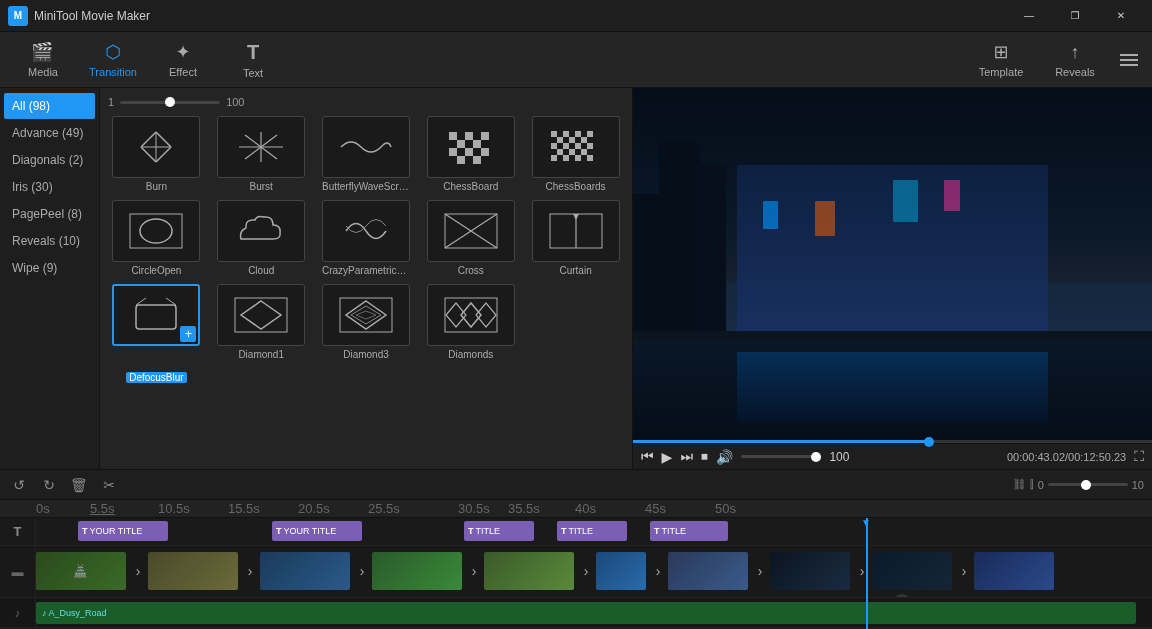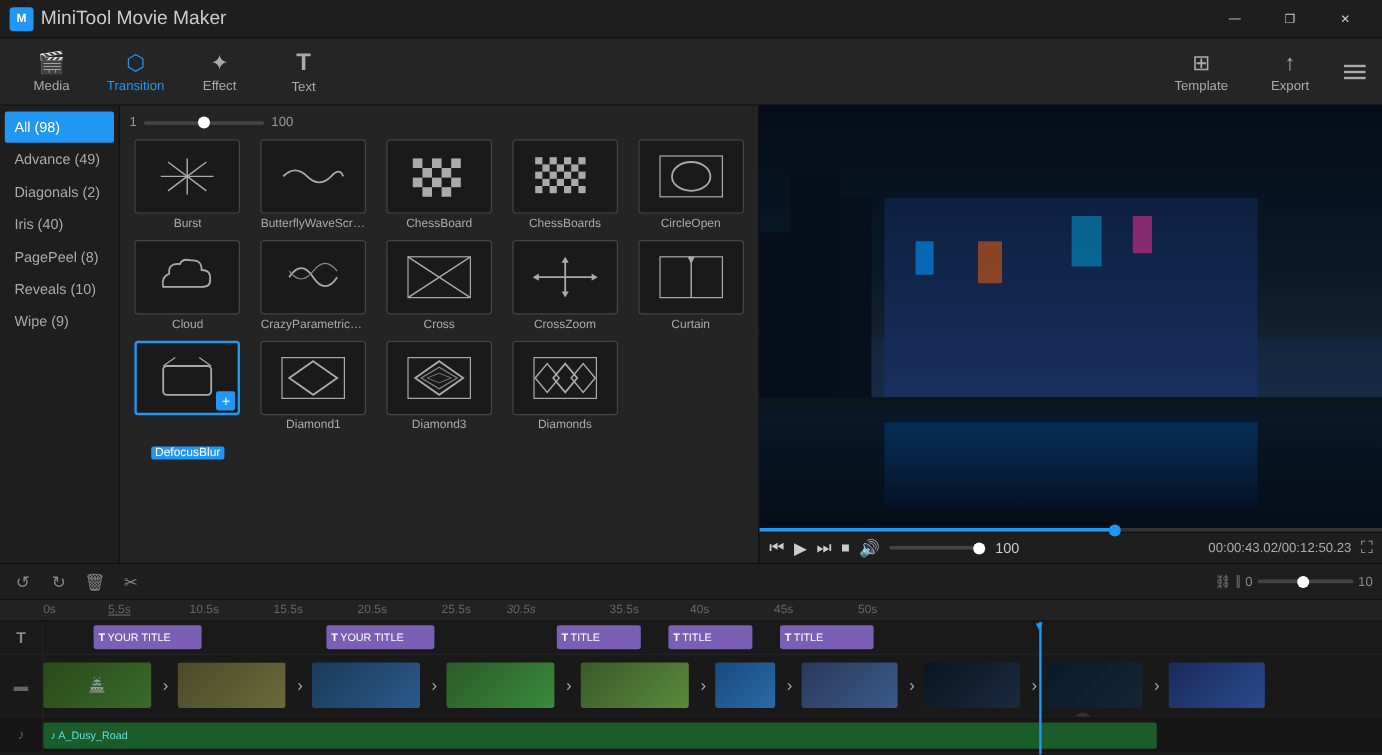--- a/index.html
+++ b/index.html
@@ -1,21 +1,21 @@
 <!DOCTYPE html>
 <html><head>
   <meta charset="utf-8">
   <style>
     * { box-sizing: border-box; margin: 0; padding: 0; }
     body { background: #1a1a1a; color: #ccc; font-family: 'Segoe UI', Arial, sans-serif; font-size: 12px; width: 1152px; height: 629px; overflow: hidden; }
 
     
     #title-bar { background: #1e1e1e; height: 32px; display: flex; align-items: center; padding: 0 8px; border-bottom: 1px solid #111; }
     #title-bar .app-icon { width: 20px; height: 20px; margin-right: 6px; background: #2196f3; border-radius: 3px; display: flex; align-items: center; justify-content: center; font-size: 10px; color: white; font-weight: bold; }
-    #title-bar .title { font-size: 16px; color: #ccc; flex: 1; }
+    #title-bar .title { font-size: 12px; color: #ccc; flex: 1; }
     #title-bar .win-controls { display: flex; gap: 0; }
     #title-bar .win-controls span { width: 46px; height: 32px; display: flex; align-items: center; justify-content: center; font-size: 10px; color: #ccc; cursor: pointer; }
 
     
     #toolbar { background: #252525; height: 56px; display: flex; align-items: center; padding: 0 8px; border-bottom: 1px solid #111; }
     .toolbar-item { display: flex; flex-direction: column; align-items: center; justify-content: center; width: 70px; height: 50px; cursor: pointer; border-radius: 4px; color: #aaa; font-size: 11px; gap: 3px; }
     .toolbar-item.active { color: #2196f3; }
     .toolbar-item .tb-icon { font-size: 18px; }
     #toolbar-right { margin-left: auto; display: flex; align-items: center; gap: 4px; }
     .toolbar-item-right { display: flex; flex-direction: column; align-items: center; width: 70px; height: 50px; justify-content: center; cursor: pointer; color: #aaa; font-size: 11px; gap: 3px; }
@@ -55,21 +55,21 @@
     .progress-bar-container { height: 3px; background: #333; position: relative; }
     .progress-bar-fill { height: 100%; background: #2196f3; width: 57%; }
     .progress-handle { width: 10px; height: 10px; background: #2196f3; border-radius: 50%; position: absolute; top: -3px; left: 57%; transform: translateX(-50%); }
 
     
     #timeline { height: 160px; background: #1a1a1a; border-top: 1px solid #111; display: flex; flex-direction: column; }
     #timeline-toolbar { height: 30px; background: #1e1e1e; display: flex; align-items: center; padding: 0 8px; gap: 8px; border-bottom: 1px solid #111; }
     #timeline-toolbar .tl-btn { color: #888; cursor: pointer; font-size: 14px; width: 22px; height: 22px; display: flex; align-items: center; justify-content: center; }
     #timeline-toolbar .tl-right { margin-left: auto; display: flex; align-items: center; gap: 4px; font-size: 11px; color: #888; }
     #timeline-ruler { height: 18px; background: #222; display: flex; align-items: center; padding: 0 0 0 36px; border-bottom: 1px solid #111; position: relative; }
-    .ruler-mark { font-size: 10px; color: #666; position: absolute; }
+    .ruler-mark { font-size: 13px; color: #666; position: absolute; }
     #timeline-tracks { flex: 1; overflow: hidden; position: relative; }
     .track-row { height: 50px; display: flex; align-items: center; border-bottom: 1px solid #222; }
     .track-label { width: 36px; display: flex; align-items: center; justify-content: center; color: #666; font-size: 12px; border-right: 1px solid #222; height: 100%; }
     .track-content { flex: 1; height: 100%; position: relative; overflow: hidden; }
     .title-clip { height: 20px; position: absolute; top: 3px; background: #7b5fb5; border-radius: 2px; display: flex; align-items: center; padding: 0 4px; font-size: 9px; color: white; }
     .title-clip .t-icon { margin-right: 2px; font-weight: bold; }
     .audio-track { height: 22px; background: #1a5c2a; position: absolute; top: 4px; border-radius: 2px; display: flex; align-items: center; padding: 0 6px; font-size: 9px; color: #6dd; }
     .t-svg { width: 60px; height: 40px; }
 
     input[type=range] { -webkit-appearance: none; background: #444; height: 3px; border-radius: 2px; outline: none; }
@@ -105,50 +105,63 @@
     <span class="tb-icon" style="font-size:20px;font-weight:bold;">T</span>
     <span>Text</span>
   </div>
   <div id="toolbar-right">
     <div class="toolbar-item-right">
       <span style="font-size:18px;">⊞</span>
       <span>Template</span>
     </div>
     <div class="toolbar-item-right">
       <span style="font-size:18px;">↑</span>
-      <span>Export</span>
+      <span>Reveals</span>
     </div>
     <div class="menu-icon">
       <span></span>
       <span></span>
       <span></span>
     </div>
   </div>
 </div>
 
 <div id="main">
 
   <div id="left-panel">
     <div class="left-nav-item active">All (98)</div>
     <div class="left-nav-item">Advance (49)</div>
     <div class="left-nav-item">Diagonals (2)</div>
-    <div class="left-nav-item">Iris (40)</div>
+    <div class="left-nav-item">Iris (30)</div>
     <div class="left-nav-item">PagePeel (8)</div>
     <div class="left-nav-item">Reveals (10)</div>
     <div class="left-nav-item">Wipe (9)</div>
   </div>
 
   <div id="transitions-panel">
     <div id="transitions-header">
       <span>1</span>
       <input type="range" min="1" max="100" value="50" style="">
       <span>100</span>
     </div>
     <div class="transitions-grid">
 
+      <div class="transition-item">
+        <div class="transition-thumb">
+          <svg class="t-svg" viewBox="0 0 60 40">
+            <line x1="30" y1="5" x2="15" y2="20" stroke="#aaa" stroke-width="1.5"></line>
+            <line x1="30" y1="5" x2="45" y2="20" stroke="#aaa" stroke-width="1.5"></line>
+            <line x1="15" y1="20" x2="30" y2="35" stroke="#aaa" stroke-width="1.5"></line>
+            <line x1="45" y1="20" x2="30" y2="35" stroke="#aaa" stroke-width="1.5"></line>
+            <line x1="30" y1="5" x2="30" y2="35" stroke="#aaa" stroke-width="1"></line>
+            <line x1="15" y1="20" x2="45" y2="20" stroke="#aaa" stroke-width="1"></line>
+          </svg>
+        </div>
+        <span class="transition-label">Burn</span>
+      </div>
 
       <div class="transition-item">
         <div class="transition-thumb">
           <svg class="t-svg" viewBox="0 0 60 40">
             <line x1="30" y1="20" x2="30" y2="5" stroke="#aaa" stroke-width="1.2"></line>
             <line x1="30" y1="20" x2="30" y2="35" stroke="#aaa" stroke-width="1.2"></line>
             <line x1="30" y1="20" x2="8" y2="20" stroke="#aaa" stroke-width="1.2"></line>
             <line x1="30" y1="20" x2="52" y2="20" stroke="#aaa" stroke-width="1.2"></line>
             <line x1="30" y1="20" x2="14" y2="8" stroke="#aaa" stroke-width="1.2"></line>
             <line x1="30" y1="20" x2="46" y2="32" stroke="#aaa" stroke-width="1.2"></line>
@@ -248,33 +261,20 @@
           <svg class="t-svg" viewBox="0 0 60 40">
             <rect x="4" y="3" width="52" height="34" fill="none" stroke="#aaa" stroke-width="1"></rect>
             <line x1="4" y1="3" x2="56" y2="37" stroke="#aaa" stroke-width="1.2"></line>
             <line x1="56" y1="3" x2="4" y2="37" stroke="#aaa" stroke-width="1.2"></line>
           </svg>
         </div>
         <span class="transition-label">Cross</span>
       </div>
 
 
-      <div class="transition-item">
-        <div class="transition-thumb">
-          <svg class="t-svg" viewBox="0 0 60 40">
-            <line x1="30" y1="5" x2="30" y2="35" stroke="#aaa" stroke-width="1.5"></line>
-            <line x1="5" y1="20" x2="55" y2="20" stroke="#aaa" stroke-width="1.5"></line>
-            <polygon points="27,8 33,8 30,3" fill="#aaa"></polygon>
-            <polygon points="27,32 33,32 30,37" fill="#aaa"></polygon>
-            <polygon points="8,17 8,23 3,20" fill="#aaa"></polygon>
-            <polygon points="52,17 52,23 57,20" fill="#aaa"></polygon>
-          </svg>
-        </div>
-        <span class="transition-label">CrossZoom</span>
-      </div>
 
       <div class="transition-item">
         <div class="transition-thumb">
           <svg class="t-svg" viewBox="0 0 60 40">
             <rect x="4" y="3" width="52" height="34" fill="none" stroke="#aaa" stroke-width="1"></rect>
             <line x1="30" y1="3" x2="30" y2="37" stroke="#aaa" stroke-width="1.2"></line>
             <polygon points="27,3 33,3 30,9" fill="#aaa"></polygon>
           </svg>
         </div>
         <span class="transition-label">Curtain</span>
@@ -389,21 +389,21 @@
     </div>
   </div>
 
   <div id="timeline-ruler">
     <span class="ruler-mark" style="left:36px;">0s</span>
     <span class="ruler-mark" style="left:90px;text-decoration:underline;">5.5s</span>
     <span class="ruler-mark" style="left:158px;">10.5s</span>
     <span class="ruler-mark" style="left:228px;">15.5s</span>
     <span class="ruler-mark" style="left:298px;">20.5s</span>
     <span class="ruler-mark" style="left:368px;">25.5s</span>
-    <span class="ruler-mark" style="left:422px;font-style:italic;">30.5s</span>
+    <span class="ruler-mark" style="left:458px;">30.5s</span>
     <span class="ruler-mark" style="left:508px;">35.5s</span>
     <span class="ruler-mark" style="left:575px;">40s</span>
     <span class="ruler-mark" style="left:645px;">45s</span>
     <span class="ruler-mark" style="left:715px;">50s</span>
   </div>
 
   <div id="timeline-tracks">
 
     <div style="position:absolute;top:0;left:866px;width:2px;background:#2196f3;height:100%;z-index:10;">
       <div style="position:absolute;top:-1px;left:-5px;font-size:10px;color:#2196f3;">▼</div>
@@ -484,19 +484,19 @@
           <div style="width:80px;height:38px;background:linear-gradient(135deg,#1a2a5a,#2a4a8a);border-radius:2px;"></div>
         </div>
       </div>
     </div>
 
     <div class="track-row" style="height:30px;background:#161616;">
       <div class="track-label">
         <span style="font-size:11px;color:#666;">♪</span>
       </div>
       <div class="track-content">
-        <div class="audio-track" style="left:0;width:928px;">
+        <div class="audio-track" style="left:0;width:1100px;">
           <span>♪  A_Dusy_Road</span>
         </div>
       </div>
     </div>
   </div>
 </div>
 
 </body></html>

